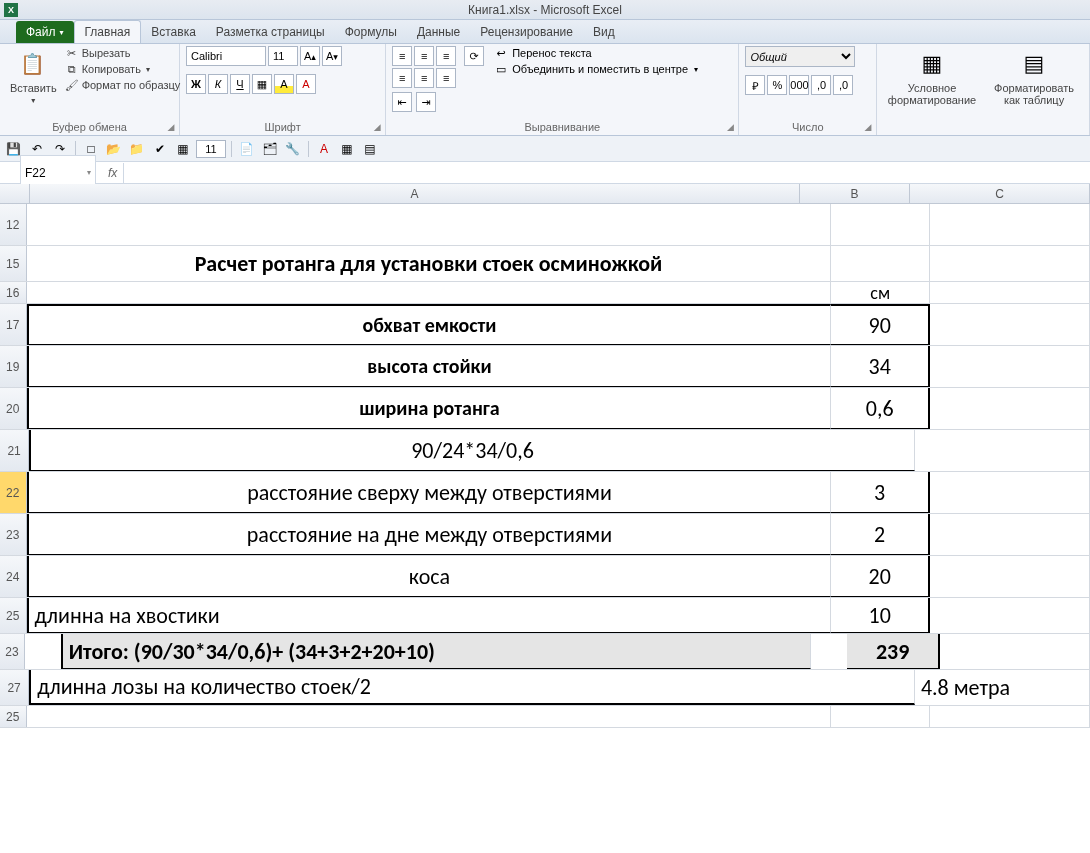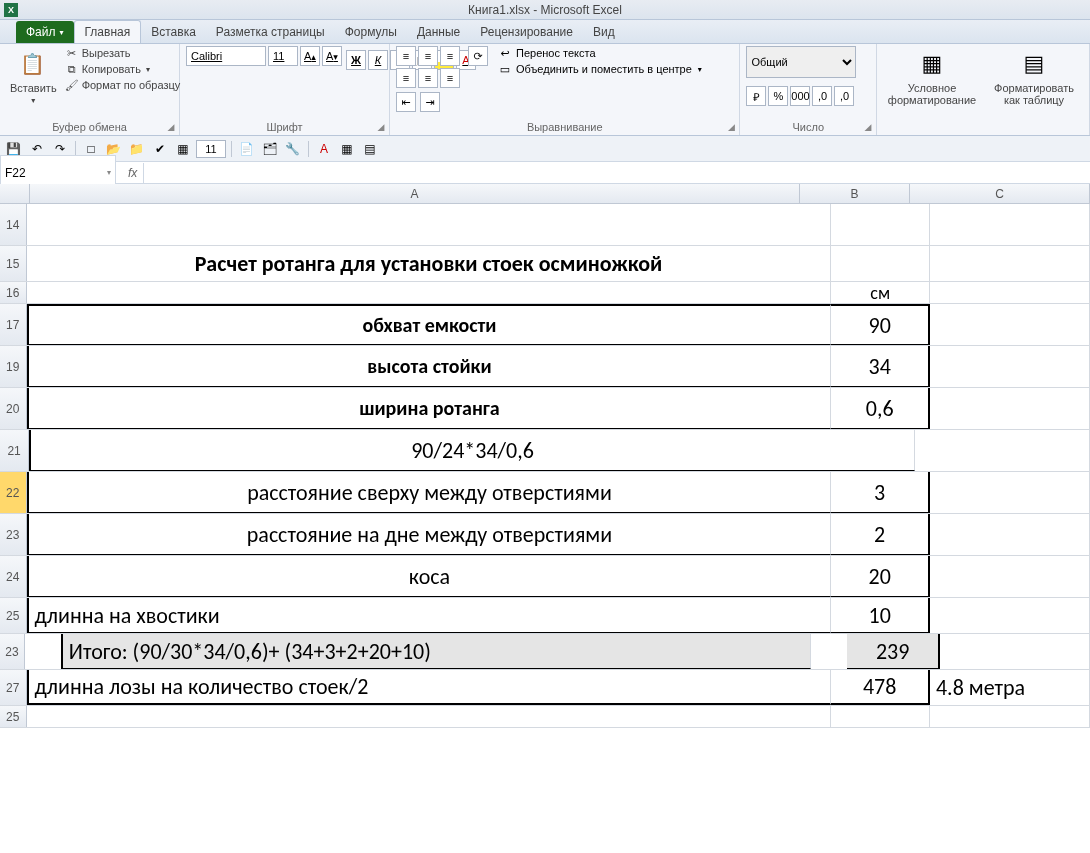--- a/index.html
+++ b/index.html
@@ -35,36 +35,36 @@
 .font-size { width:30px; padding:0 4px; text-align:left;}
 .sq-btn { width:20px; height:20px; border:1px solid #abb6c6; background:#fff; display:flex; align-items:center; justify-content:center; cursor:pointer; font-size:11px;}
 .font-group .line2 { display:flex; align-items:center; gap:2px; margin-top:4px;}
 .bold { font-weight:bold;} .italic { font-style:italic;} .underline { text-decoration:underline;}
 
 .align-group .grid { display:grid; grid-template-columns:repeat(3,20px); grid-template-rows:repeat(2,20px); gap:2px;}
 .align-group .row2 { display:flex; gap:4px; margin-top:4px;}
 .wrap-group { display:flex; flex-direction:column; gap:2px; font-size:11px; padding-left:6px;}
 .wrap-item { display:flex; align-items:center; gap:4px; cursor:pointer; white-space:nowrap;}
 
-.num-group select { width:110px; height:32px; border:1px solid #abb6c6; font-size:11px;}
+.num-group select { width:110px; height:21px; border:1px solid #abb6c6; font-size:11px;font-style:italic;}
 .num-group .line2 { display:flex; gap:2px; margin-top:4px;}
 
 .styles-group .big-btn .icn { font-size:22px;}
 
 .dialog-launcher { position:absolute; right:2px; bottom:2px; width:12px; height:12px; font-size:9px; color:#888; cursor:pointer; display:flex; align-items:center; justify-content:center;}
 
 
 .qat { height:26px; background:#eef2f7; display:flex; align-items:center; padding:0 4px; gap:3px; border-bottom:1px solid #cfd8e4;}
 .qat .qbtn { width:20px; height:20px; display:flex; align-items:center; justify-content:center; cursor:pointer; font-size:12px;}
 .qat .sep { width:1px; height:16px; background:#c0c8d4; margin:0 2px;}
 .qat input { width:30px; height:18px; border:1px solid #abb6c6; font-size:11px; text-align:center;}
 
 
 .formula-row { height:22px; display:flex; align-items:center; border-bottom:1px solid #cfd8e4; background:#fff;}
-.namebox { width:116px; border:1px solid #cfd8e4; height:20px; display:flex; align-items:center; padding:17px 4px; font-size:12px; background:#fff; position:relative;}
+.namebox { width:76px; border:1px solid #cfd8e4; height:20px; margin-left:20px; display:flex; align-items:center; padding:17px 4px; font-size:12px; background:#fff; position:relative;}
 .namebox::after { content:'▾'; position:absolute; right:4px; font-size:8px; color:#888;}
 .fx-area { display:flex; align-items:center; margin-left:6px; flex:1;}
 .fx-lbl { font-style:italic; font-size:12px; color:#666; margin:0 6px;}
 .formula-input { flex:1; height:20px; border:none; border-left:1px solid #cfd8e4; padding:0 4px; font-size:12px;}
 
 
 .sheet { position:relative; }
 .col-headers { display:flex; height:20px; background:linear-gradient(#f5f7fa,#e4e9f0); border-bottom:1px solid #c0c8d4;}
 .corner { width:30px; border-right:1px solid #c0c8d4;}
 .ch { border-right:1px solid #c0c8d4; text-align:center; font-size:12px; color:#555; line-height:20px;}
@@ -84,21 +84,21 @@
 .tborder-right-black { border-right:2px solid #000 !important;}
 .tborder-bottom { border-bottom:2px solid #000;}
 .row-sep { border-bottom:1px solid #000;}
 
 .txt-title { font-size:22px; font-weight:bold; text-align:center; justify-content:center;}
 .txt-hdr { font-size:20px; font-weight:bold; justify-content:center;}
 .txt-reg { font-size:22px; justify-content:center;}
 .txt-val { font-size:22px; justify-content:center;}
 .txt-left { font-size:22px; justify-content:flex-start;}
 .txt-sm { font-size:18px; justify-content:center;}
-.bold-row { font-weight:normal;margin-left:36px;}
+.bold-row { font-weight:bold;margin-left:36px;}
 .shade { background:#e5e5e5;}
 </style>
 </head>
 <body>
 
 <div class="titlebar">
   <div class="xl-icon">X</div>
   <span>Книга1.xlsx  -  Microsoft Excel</span>
 </div>
 
@@ -138,21 +138,21 @@
             <span class="mini-icn">🖌</span>
             <span>Формат по образцу</span>
           </div>
       </div>
     </div>
     <div class="group-label">Буфер обмена</div>
     <div class="dialog-launcher">◢</div>
   </div>
 
   <div class="group font-group" style="width:210px">
-    <div class="group-body" style="flex-direction:row;text-decoration:underline;">
+    <div class="group-body" style="flex-direction:column;">
       <div class="line1">
         <input class="font-name" value="Calibri" style="">
         <input class="font-size" value="11" style="">
         <div class="sq-btn">A<sup>▴</sup></div>
         <div class="sq-btn">A<sup>▾</sup></div>
       </div>
       <div class="line2">
         <div class="sq-btn bold">Ж</div>
         <div class="sq-btn italic">К</div>
         <div class="sq-btn underline">Ч</div>
@@ -263,21 +263,21 @@
 
 <div class="sheet">
   <div class="col-headers">
     <div class="corner"></div>
     <div class="ch chA">A</div>
     <div class="ch chB">B</div>
     <div class="ch chC">C</div>
   </div>
 
   <div class="row h-lg">
-    <div class="rh">14</div>
+    <div class="rh">12</div>
     <div class="cell cA"></div>
     <div class="cell cB"></div>
     <div class="cell cC"></div>
   </div>
 
   <div class="row h-md">
     <div class="rh">15</div>
     <div class="cell cA txt-title">Расчет ротанга для установки стоек осминожкой</div>
     <div class="cell cB"></div>
     <div class="cell cC"></div>
@@ -349,21 +349,20 @@
   <div class="row h-md">
     <div class="rh">23</div>
     <div class="cell cA txt-left bold-row shade tborder-left row-sep">Итого: (90/30*34/0,6)+ (34+3+2+20+10)</div>
     <div class="cell cB txt-val bold-row shade tborder-right-black row-sep">239</div>
     <div class="cell cC"></div>
   </div>
 
   <div class="row h-md">
     <div class="rh">27</div>
     <div class="cell cA txt-left tborder-left tborder-bottom">длинна лозы на  количество стоек/2</div>
-    <div class="cell cB txt-val tborder-right-black tborder-bottom">478</div>
     <div class="cell cC txt-left">4.8 метра</div>
   </div>
 
   <div class="row h-sm">
     <div class="rh">25</div>
     <div class="cell cA"></div>
     <div class="cell cB"></div>
     <div class="cell cC"></div>
   </div>
 </div>

